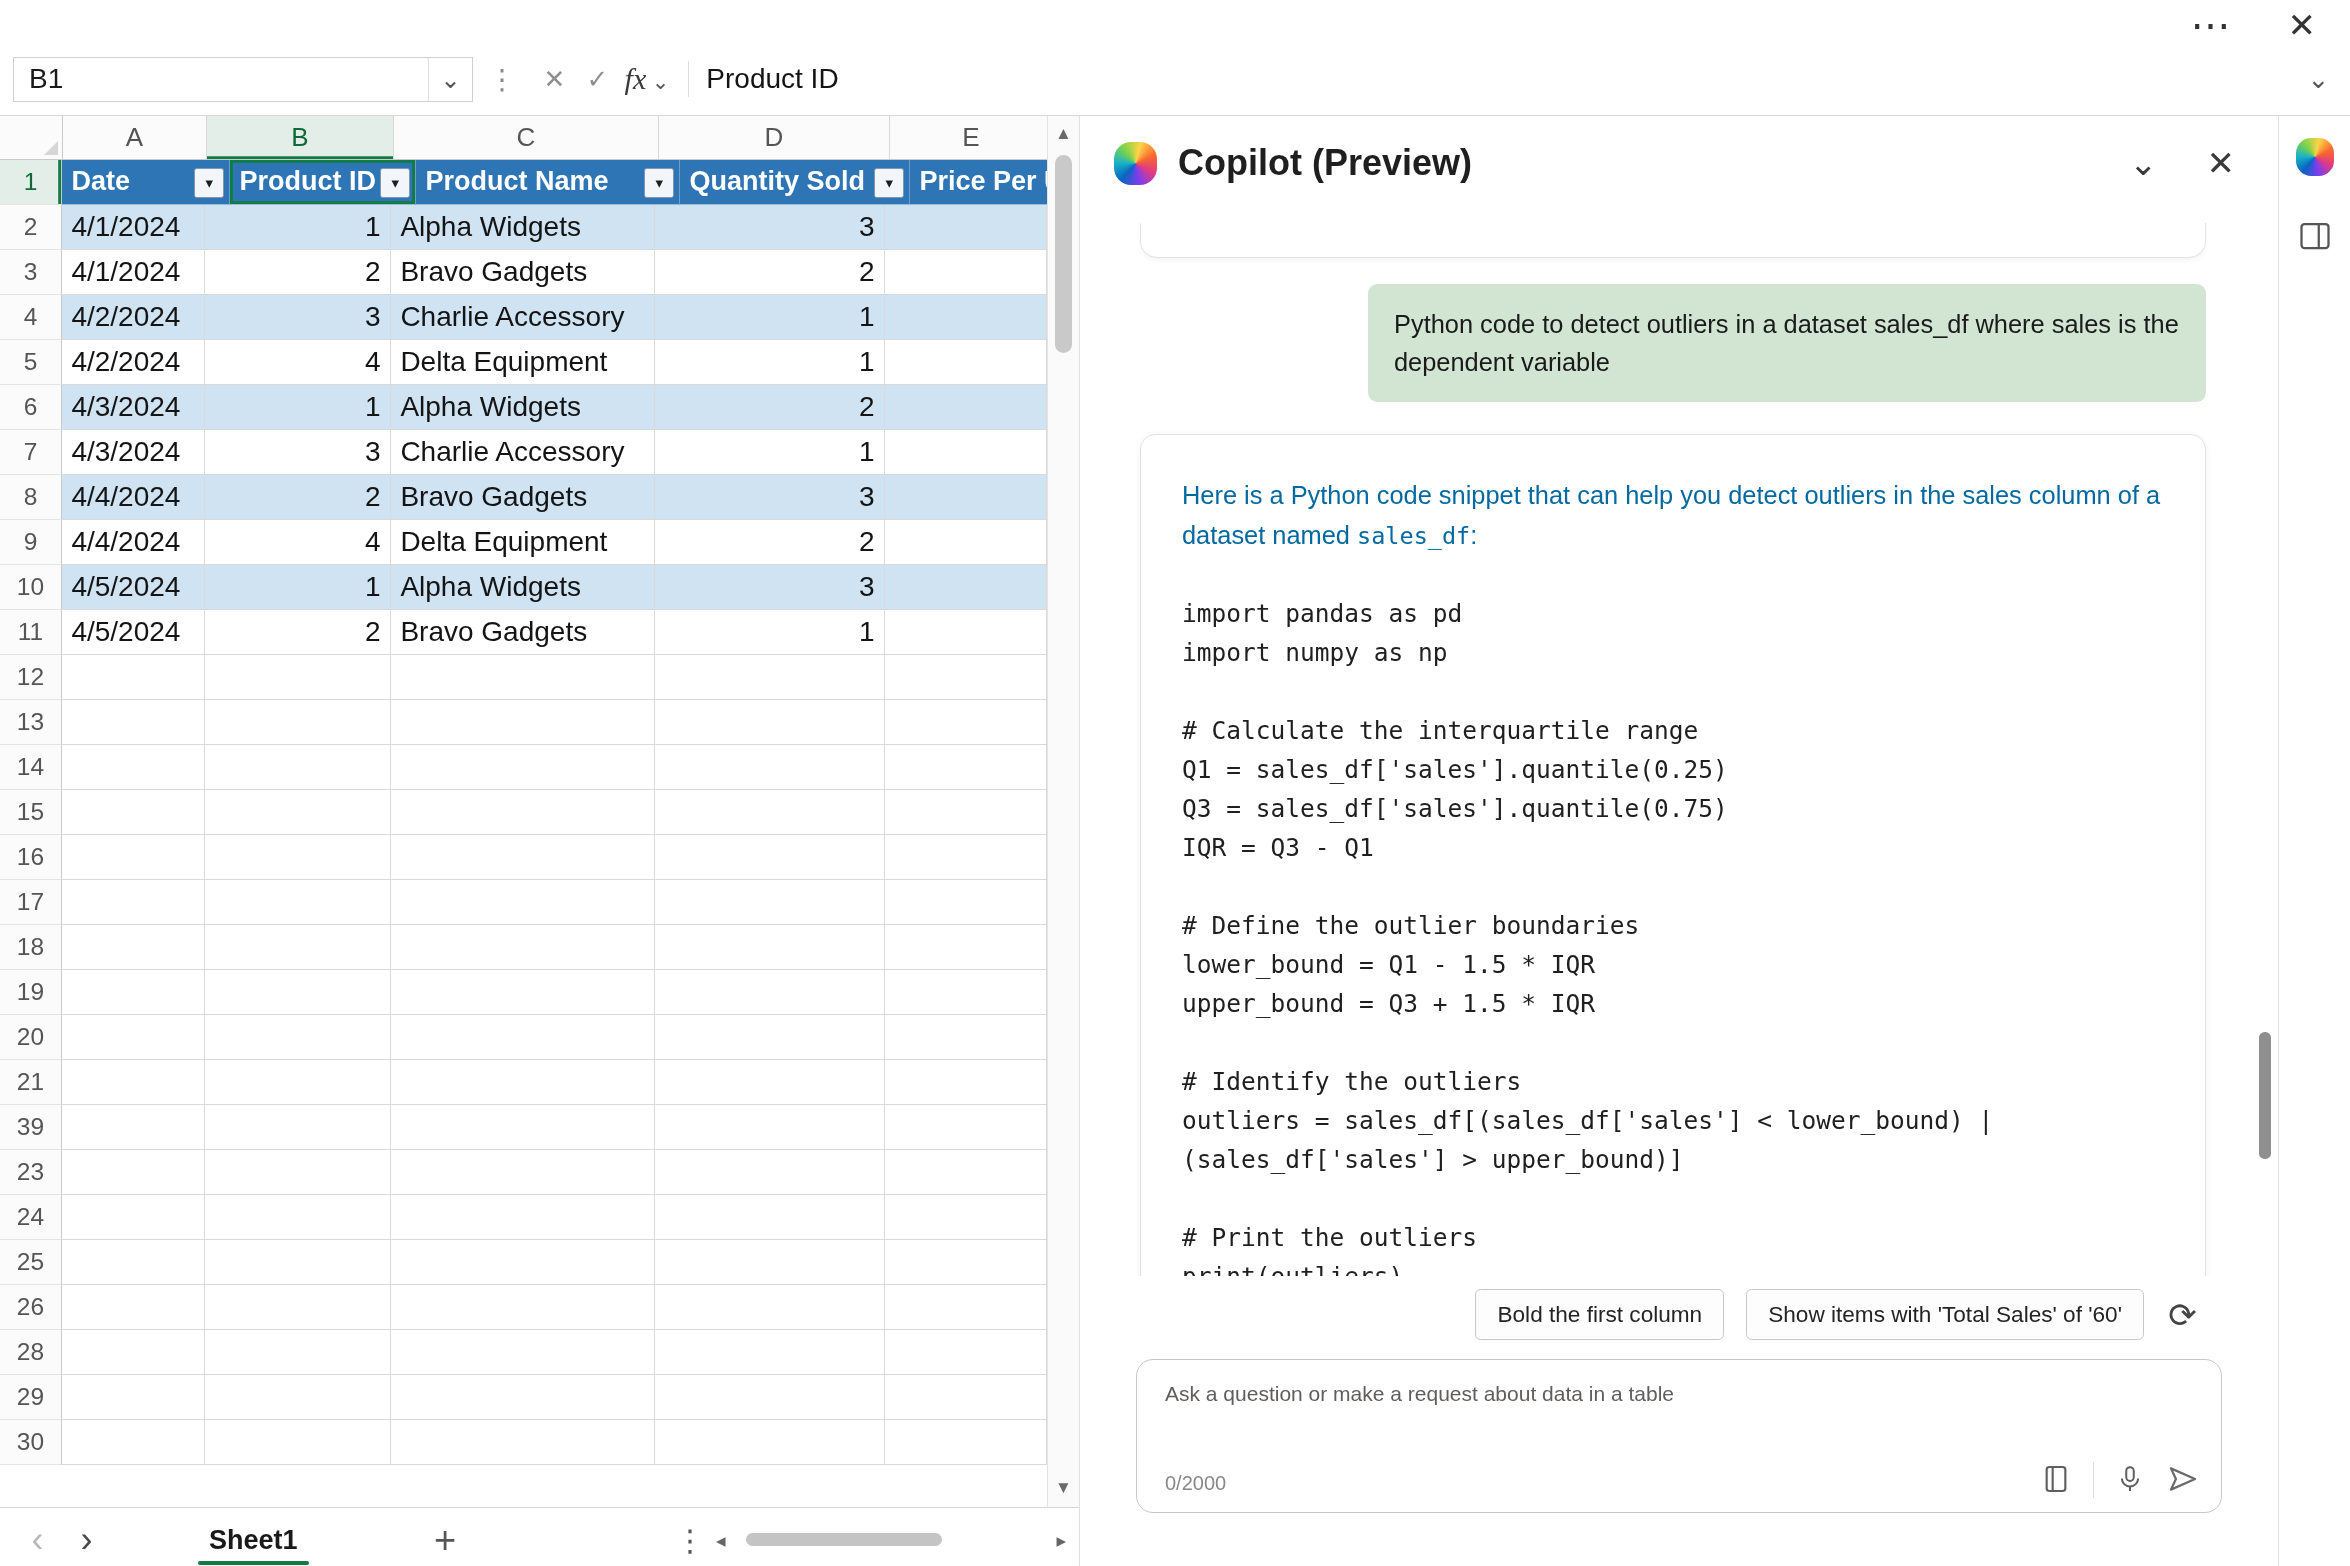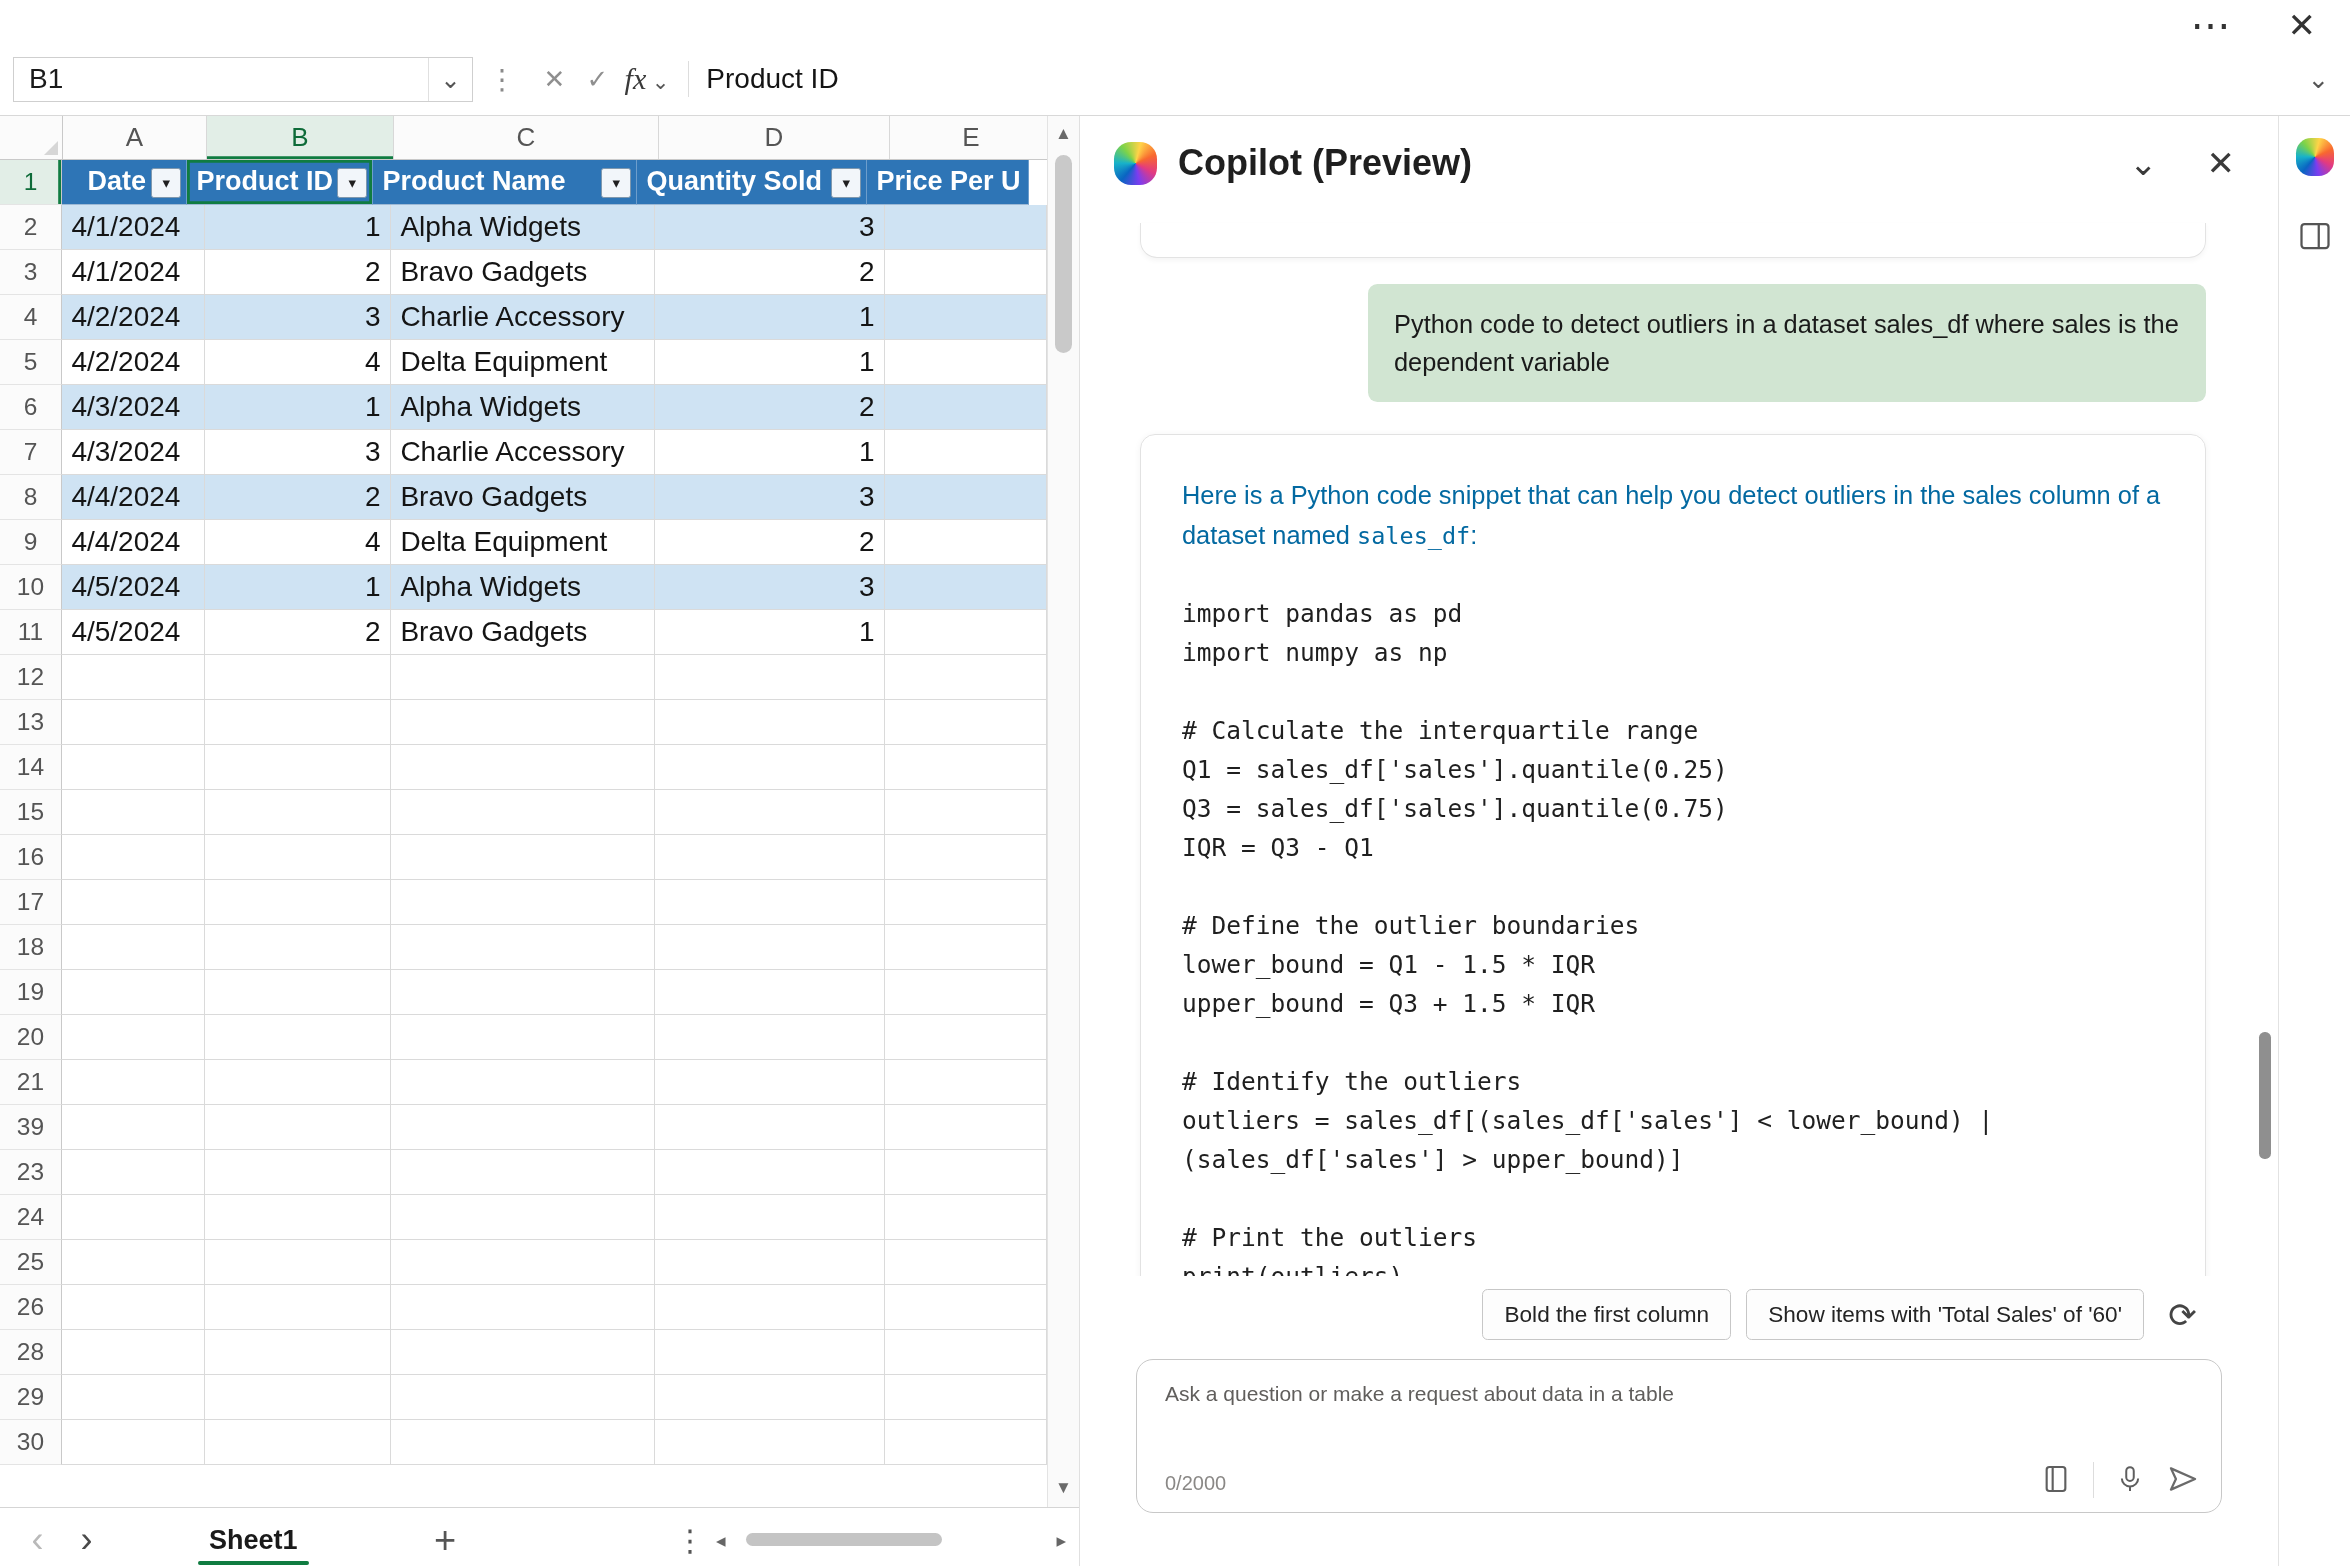--- a/index.html
+++ b/index.html
@@ -83,21 +83,21 @@
   .cp-chat{flex:1;min-height:0;overflow:hidden;padding:0 72px 0 60px;}
   .sliver-card{height:34px;border:0.9px solid #E3E3E3;border-top:none;border-radius:0 0 17px 17px;margin-top:21px;box-shadow:0 2.8px 5.6px rgba(0,0,0,0.04);}
   .user-bubble{margin:26px 0 0 auto;width:838px;background:var(--user-bubble-green);border-radius:9.4px;padding:21px 26px;font-size:25.4px;line-height:38px;color:#1A1A1A;box-sizing:border-box;}
   .resp-card{margin-top:32px;border:0.9px solid #E2E2E2;border-radius:15px;padding:40px 41px;height:942px;box-sizing:border-box;box-shadow:0 1.9px 7.5px rgba(0,0,0,0.05);}
   .intro{font-size:25.4px;line-height:40px;color:#0369a1;}
   .intro .mono{font-family:"DejaVu Sans Mono",monospace;font-size:23.5px;}
   .code{margin-top:38px;font-family:"DejaVu Sans Mono",monospace;font-size:24.5px;line-height:39px;color:#1F1F1F;white-space:pre;}
   .cp-scroll-thumb{position:absolute;right:7.5px;top:916px;width:11.3px;height:127px;background:#8f8f8f;border-radius:5.6px;}
 
   .cp-suggestions{display:flex;justify-content:flex-end;align-items:center;gap:15px;padding:13px 72px 13px 0;flex:none;}
-  .chips{display:flex;gap:15px;border-radius:19px;}
+  .chips{display:flex;gap:22px;border-radius:19px;}
   .chip{height:51px;padding:0 21px;border:0.9px solid #C7C7C7;border-radius:5.6px;background:#FDFDFD;font-size:22.6px;color:#242424;display:flex;align-items:center;white-space:nowrap;}
   .refresh-btn{width:47px;height:47px;font-size:34px;color:#444;display:flex;align-items:center;justify-content:center;}
 
   .cp-input-wrap{padding:5.6px 56px 60px 56px;flex:none;}
   .cp-input{border:0.9px solid #C8C8C8;border-radius:17px;height:154px;position:relative;padding:22.6px 28px;box-sizing:border-box;}
   .placeholder{font-size:21px;color:#605E5C;}
   .char-count{position:absolute;left:28px;bottom:17px;font-size:20px;color:#8A8886;}
   .input-icons{position:absolute;right:21px;bottom:13px;display:flex;align-items:center;gap:21px;}
   .in-divider{width:0.9px;height:36px;background:#DDD;}
 
@@ -138,21 +138,21 @@
           <div class="corner"></div>
         <div class="col-hdr" style="width: 143px;">A</div>
             <div class="col-hdr sel" style="width: 186px;">B</div>
             <div class="col-hdr" style="width: 264px;">C</div>
             <div class="col-hdr" style="width: 230px;">D</div>
             <div class="col-hdr" style="width: 162px;">E</div>
           </div>
         <div class="rows" id="rows">
             <div class="grid-row">
               <div class="row-hdr sel">1</div>
-              <div class="cell hdr-cell" style="width: 125px; justify-content: flex-end;">
+              <div class="cell hdr-cell" style="width: 168px;">
                 <span>Date</span>
                 <span class="filter">▾</span>
               </div>
               <div class="cell hdr-cell selected" style="width: 186px;">
                 <span>Product ID</span>
                 <span class="filter">▾</span>
               </div>
               <div class="cell hdr-cell" style="width: 264px;">
                 <span>Product Name</span>
                 <span class="filter">▾</span>

